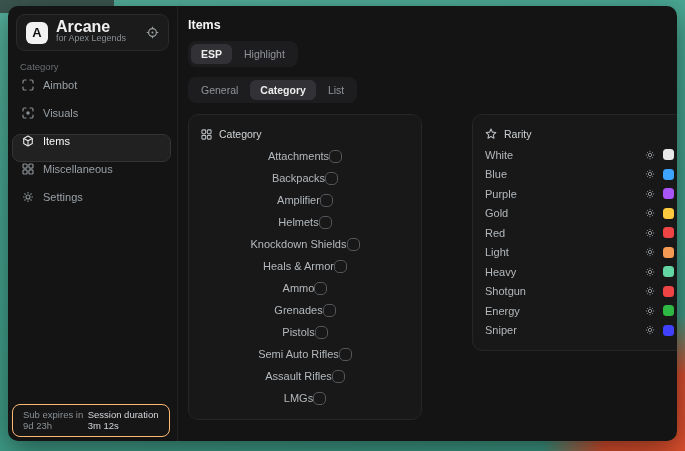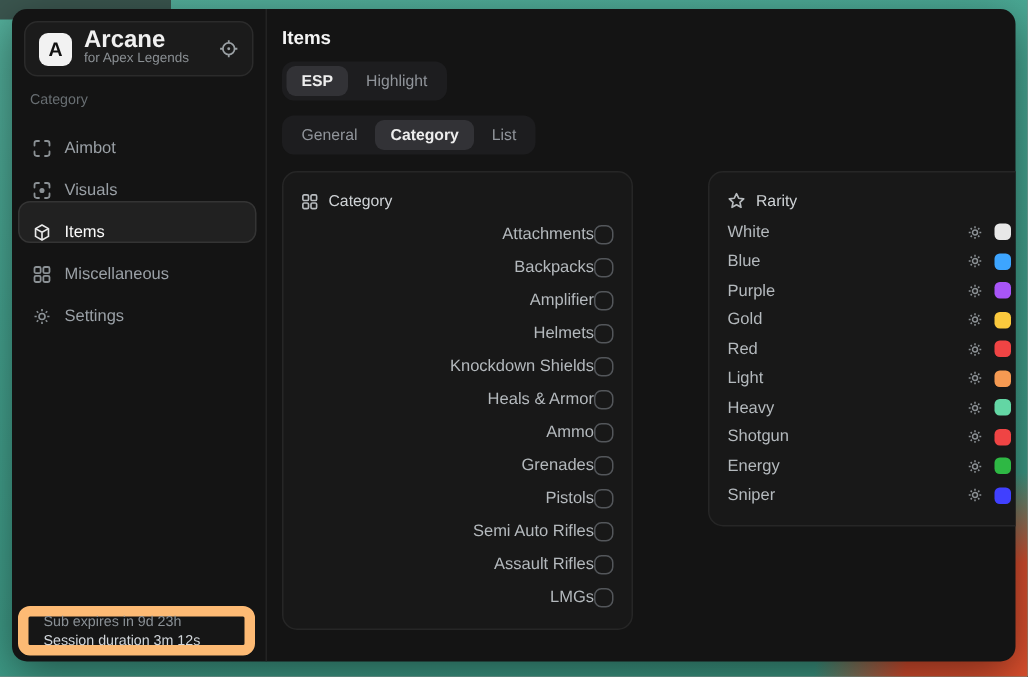--- a/index.html
+++ b/index.html
@@ -30,49 +30,49 @@
   .logo {
     width:22px; height:22px; background:#f2f2f2; border-radius:6px; color:#111;
     font-weight:bold; font-size:13px; display:flex; align-items:center; justify-content:center;
   }
   .brand-name { font-size:16px; font-weight:bold; color:#f0f0f0; line-height:12px; }
   .brand-sub  { font-size:9px; color:#8a8f93; line-height:11px; }
   .brand-gear { margin-left:auto; color:#9aa0a4; display:flex; }
   .section-label { font-size:9.5px; color:#686e72; margin:10px 0 6px 12px; }
   .nav { display:flex; flex-direction:column; padding:0 6px 0 4px; }
   .nav-item {
-    height:28px; display:flex; align-items:flex-end; gap:9px; padding-left:9px;
+    height:28px; display:flex; align-items:flex-start; gap:9px; padding-left:9px;
     color:#9aa0a6; font-size:11px; border:1px solid transparent; border-radius:8px; cursor:pointer;
   }
   .nav-item .nav-icon { display:flex; color:#8b9195; }
   .nav-item.active { background:#212121; border-color:#343434; color:#fafafa; }
   .nav-item.active .nav-icon { color:#e8e8e8; }
   .session-card {
     position:absolute; left:4px; right:7px; bottom:4px; height:33px;
-    border:7px solid #fdba74; border-radius:8px; background:#161616;
-    padding:4px 10px; display:flex; flex-direction:column; justify-content:center; gap:2px;
+    border:1px solid #fdba74; border-radius:8px; background:#161616;
+    padding:4px 10px; display:flex; flex-direction:row; justify-content:center; gap:2px;
   }
   .session-line1 { font-size:9.5px; color:#8a9095; }
   .session-line2 { font-size:9.5px; color:#d2d6da; }
   
   .main { flex:1; padding:12px 0 0 10px; position:relative; }
   .page-title { font-size:12.5px; font-weight:bold; color:#f5f5f5; margin-bottom:9px; }
   .seg { display:inline-flex; background:#1d1d1f; border-radius:8px; padding:3px; gap:2px; }
   .seg-row { margin-bottom:10px; }
   .seg-item {
     font-size:10.5px; color:#90949a; padding:4px 10px; border-radius:6px; cursor:pointer; line-height:12px;
   }
   .seg-item.active { background:#323236; color:#ededed; font-weight:bold;text-align:right; }
   .panels { display:flex; gap:10px; align-items:flex-start; margin-top:11px; }
   .panel { background:#181818; border:1px solid #262626; border-radius:10px; padding:8px 12px 10px 12px; }
   .panel-category { width:234px; }
   .panel-rarity   { width:236px;margin-left:40px; }
   .panel-header { display:flex; align-items:center; gap:7px; height:22px; color:#cfd3d6; font-size:10.5px; }
   .panel-header .ph-icon { display:flex; color:#b7bbbe; }
-  .cat-row { height:22px; display:flex; align-items:center; justify-content:flex-end; }
+  .cat-row { height:22px; display:flex; align-items:center; justify-content:center; }
   .rar-row { height:19.5px; display:flex; align-items:center; }
   .row-label { font-size:11px; color:#b4b9bd; }
   .checkbox {
     width:13px; height:13px; border:1.3px solid #53565a; border-radius:5px; flex:0 0 13px; cursor:pointer;
   }
   .rar-right { margin-left:auto; display:flex; align-items:center; gap:8px; }
   .row-gear { color:#8b9094; display:flex; cursor:pointer; }
   .swatch { width:11px; height:11px; border-radius:3.5px; cursor:pointer; }
   svg { display:block; }
 </style>

